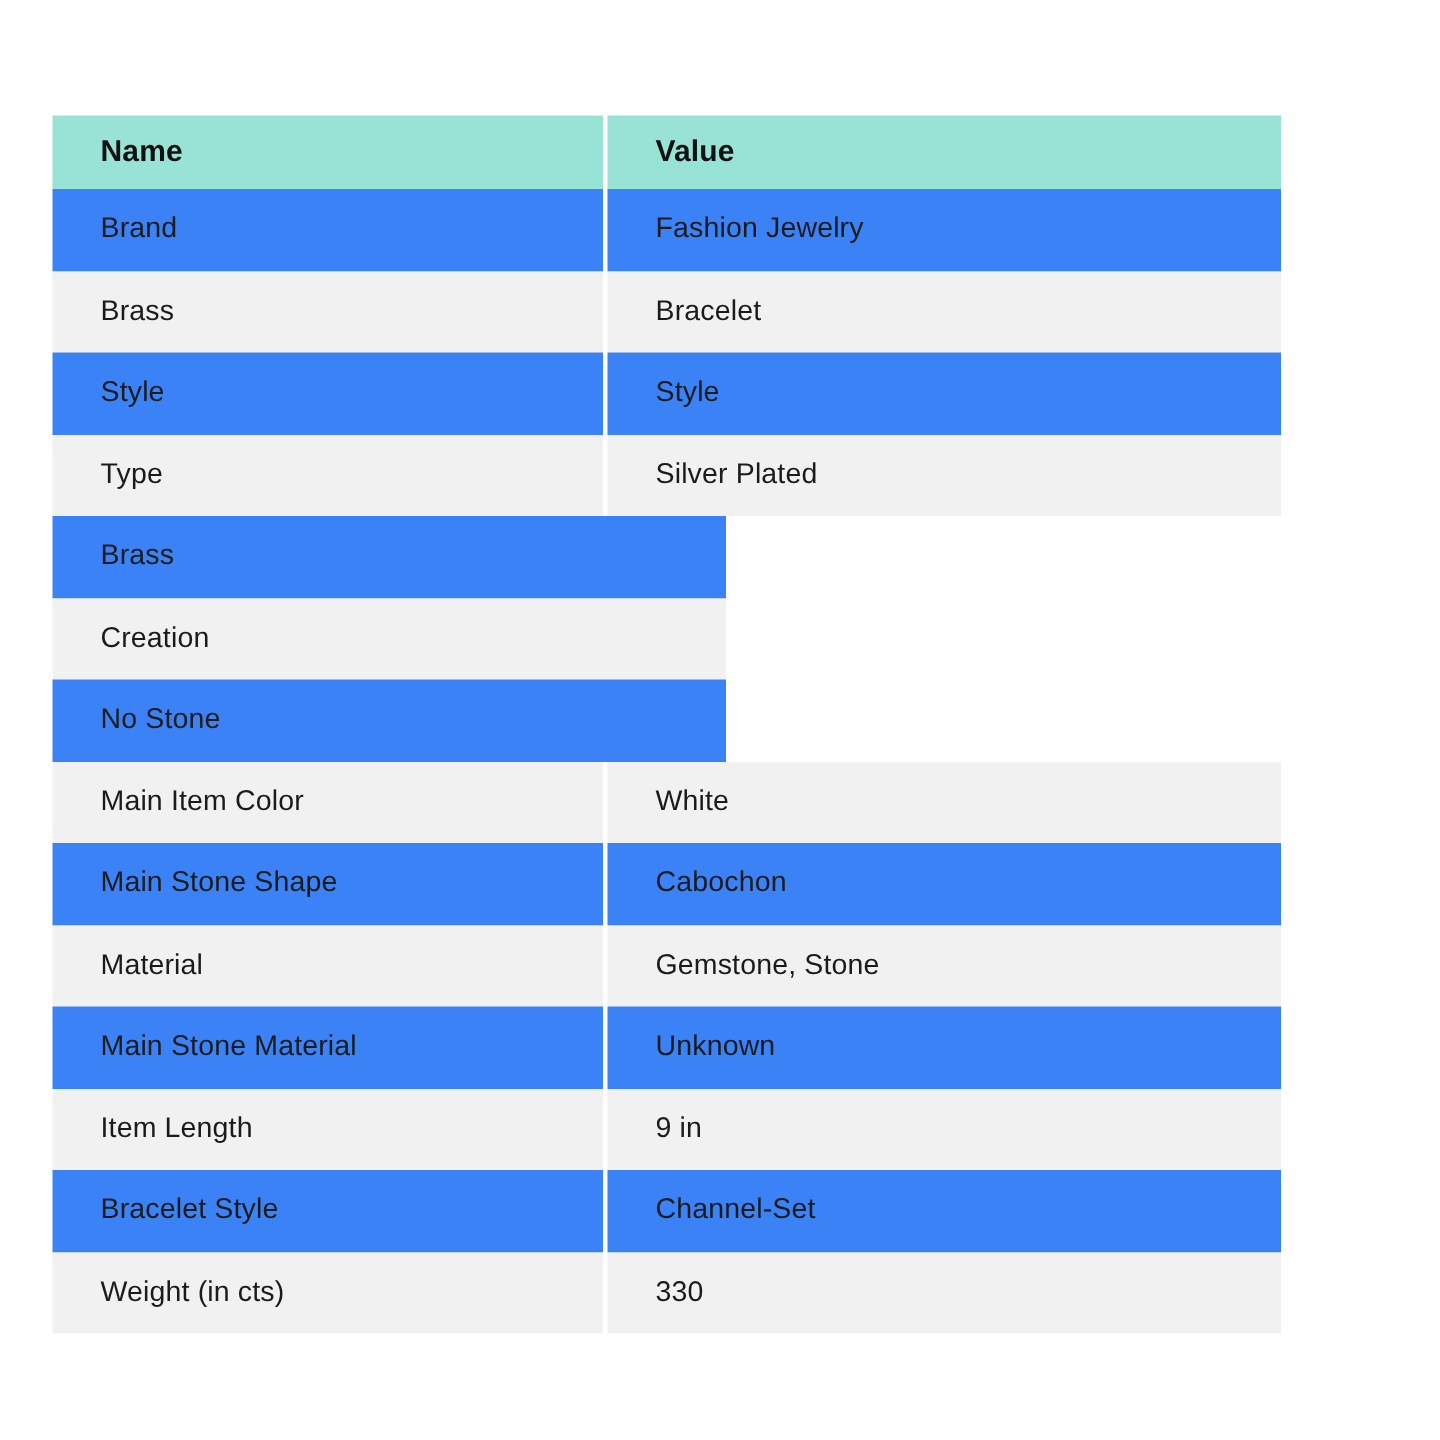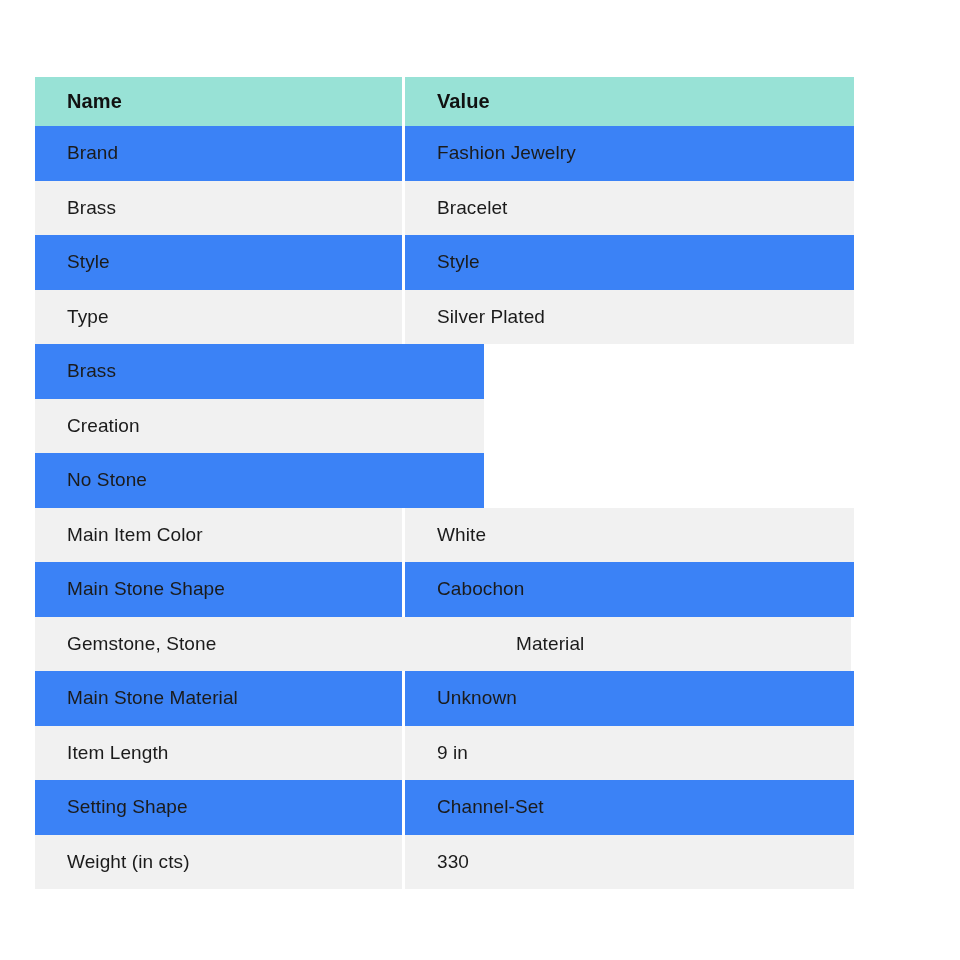--- a/index.html
+++ b/index.html
@@ -93,33 +93,33 @@
     </div>
     <div class="row">
       <div class="cell name-col">Main Item Color</div>
       <div class="cell value-col">White</div>
     </div>
     <div class="row">
       <div class="cell name-col">Main Stone Shape</div>
       <div class="cell value-col">Cabochon</div>
     </div>
     <div class="row">
+      <div class="cell name-col">Material</div>
       <div class="cell value-col">Gemstone, Stone</div>
-      <div class="cell name-col">Material</div>
     </div>
     <div class="row">
       <div class="cell name-col">Main Stone Material</div>
       <div class="cell value-col">Unknown</div>
     </div>
     <div class="row">
       <div class="cell name-col">Item Length</div>
       <div class="cell value-col">9 in</div>
     </div>
     <div class="row">
-      <div class="cell name-col">Setting Shape</div>
+      <div class="cell name-col">Bracelet Style</div>
       <div class="cell value-col">Channel-Set</div>
     </div>
     <div class="row">
       <div class="cell name-col">Weight (in cts)</div>
       <div class="cell value-col">330</div>
     </div>
   </div>
 
 </div>
 

